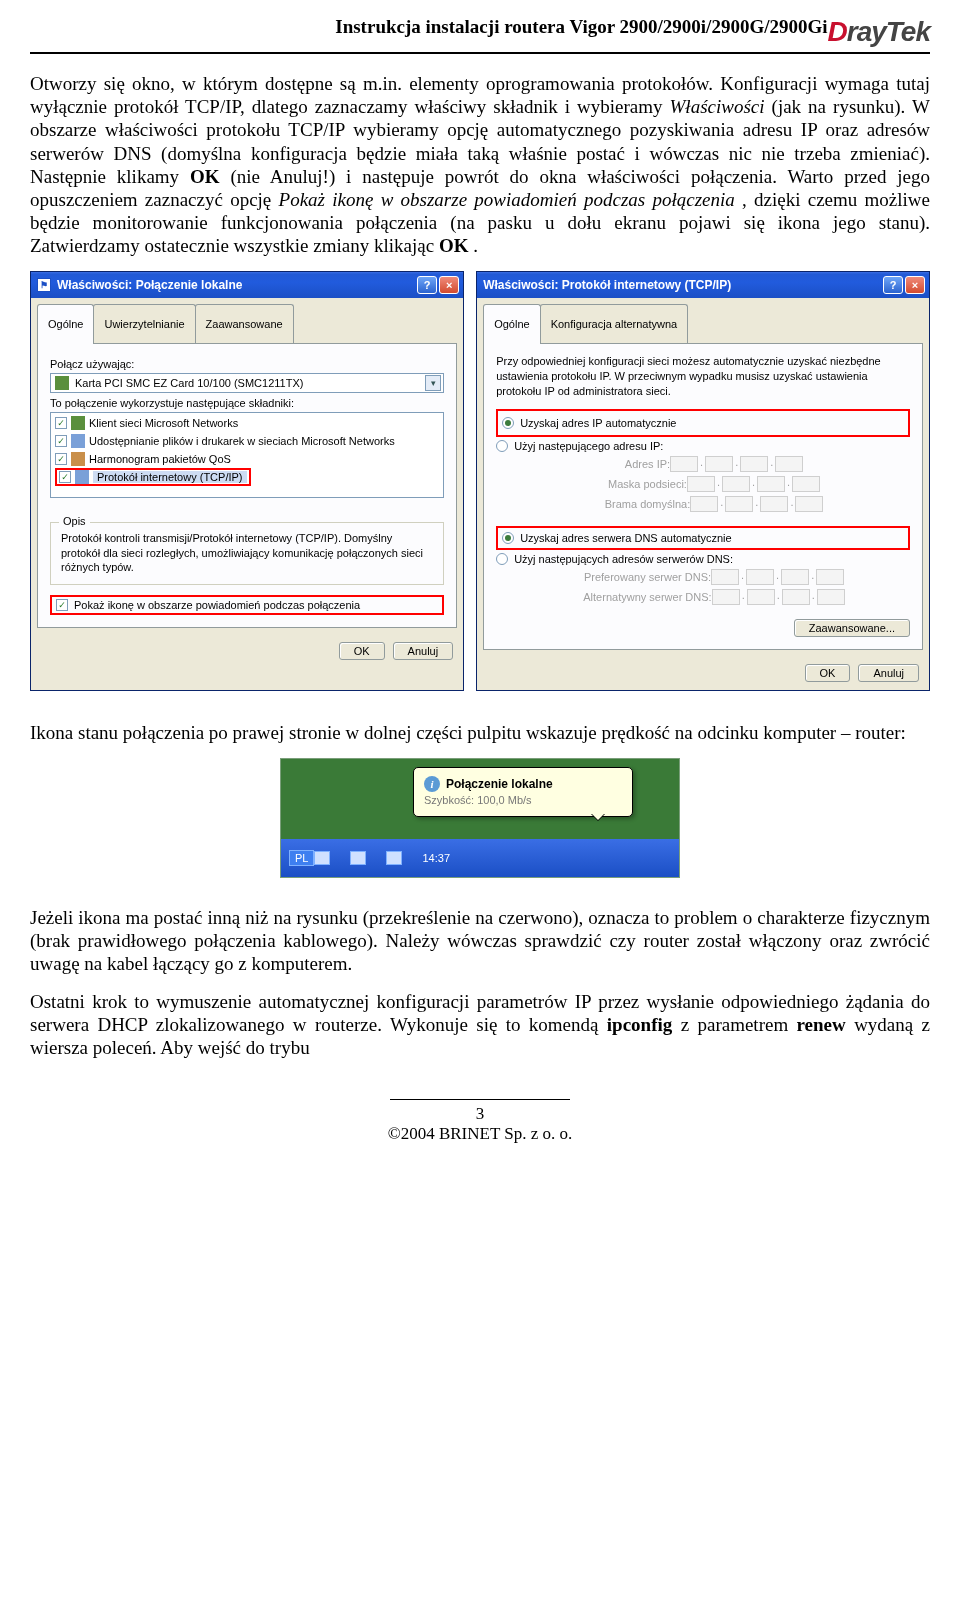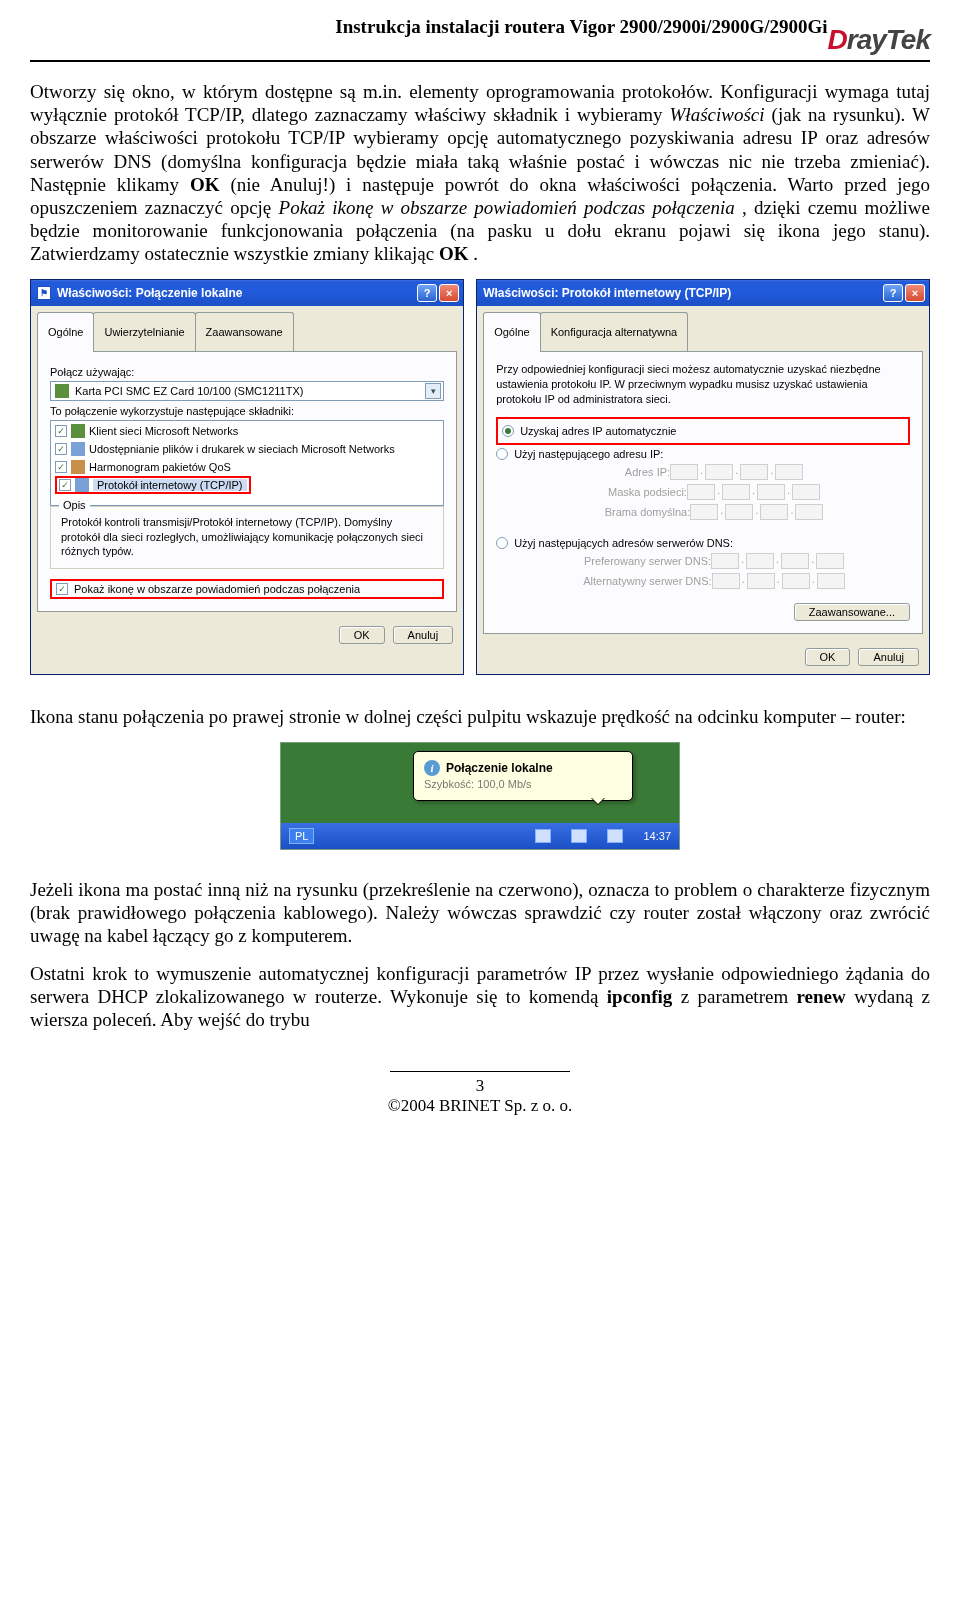--- a/index.html
+++ b/index.html
@@ -25,21 +25,20 @@
     font-weight: bold;
     font-size: 19px;
     font-family: "Times New Roman", serif;
   }
   .logo {
     font-family: Arial, sans-serif;
     font-size: 28px;
     font-weight: 900;
     font-style: italic;
     letter-spacing: -1px;
-    margin-top: 8px;
   }
   .logo .d { color: #c8102e; }
   .logo .rest { color: #444; }
   .body-text {
     font-size: 19px;
     line-height: 1.22;
     text-align: justify;
     margin: 0 0 14px 0;
   }
   .body-text .i { font-style: italic; }
@@ -112,21 +111,21 @@
   }
   .xp-btn.disabled { color:#a0a0a0; }
   .xp-listbox {
     border:1px solid #7f9db9; background:#fff; height:86px; overflow:hidden; padding:1px 2px;
   }
   .xp-listitem { display:flex; align-items:center; gap:4px; height:18px; padding:0 2px;}
   .xp-check { width:12px; height:12px; border:1px solid #7f9db9; background:#fff; display:inline-flex; align-items:center; justify-content:center; font-size:9px; color:#2a7a2a;}
   .xp-smallicon { width:14px; height:14px; background:#6a8; display:inline-block;}
   .row-right { display:flex; justify-content:flex-end; margin-top:6px; }
   .row-btns3 { display:flex; gap:10px; margin-top:10px; }
-  .xp-group { border:1px solid #d0d0bf; padding:8px 19px 10px 10px; margin-top:0; position:relative;}
+  .xp-group { border:1px solid #d0d0bf; padding:8px 19px 10px 10px; margin-top:24px; position:relative;}
   .xp-group > .g-title { position:absolute; top:-8px; left:8px; background:#fcfcfe; padding:0 4px; font-size:11px;}
   .xp-desc { font-size:11px; color:#000; line-height:1.3; }
   .xp-checkline { display:flex; align-items:center; gap:6px; margin-top:10px;}
   .hl-red { border:2px solid #ff0000; display:inline-block; }
   .xp-footer { display:flex; justify-content:flex-end; gap:8px; padding:8px 10px; }
 
   .xp-radio-row { display:flex; align-items:center; gap:6px; margin:3px 0; }
   .xp-radio { width:12px; height:12px; border:1px solid #7f9db9; border-radius:50%; background:#fff; display:inline-flex; align-items:center; justify-content:center;}
   .xp-radio.checked::after { content:""; width:6px; height:6px; background:#3c7c3c; border-radius:50%; }
   .xp-field-row { display:flex; align-items:center; justify-content:center; margin:4px 0 4px 22px; }
@@ -155,26 +154,26 @@
     content:""; position:absolute; bottom:-12px; right:27px;
     border:7px solid transparent; border-top-color:#000;
   }
   .tray-balloon .bt-title { display:flex; align-items:center; gap:6px; font-weight:bold; font-size:12px;}
   .bt-info {
     width:16px; height:16px; border-radius:50%; background:#5b9bd5; color:#fff;
     display:inline-flex; align-items:center; justify-content:center; font-family:Georgia, serif; font-style:italic; font-size:11px;
   }
   .tray-balloon .bt-sub { color:#777; font-size:11px; margin-top:2px;}
   .tray-bar {
-    height:26px; background: linear-gradient(to bottom,#3a6ee5,#1b4fc5);
-    display:flex; align-items:center; justify-content:space-between; padding:0 8px;
+    height:38px; background: linear-gradient(to bottom,#3a6ee5,#1b4fc5);
+    display:flex; align-items:center; justify-content:flex-start; padding:0 8px;
     color:#fff; font-size:11px;
   }
   .tray-bar .lang { background:#3e7ff0; border:1px solid #7fb1ff; padding:1px 5px; }
-  .tray-bar .right { display:flex; align-items:center; gap:20px;padding-left:32px; }
+  .tray-bar .right { display:flex; align-items:center; gap:20px; }
   .tray-bar .tic { width:16px; height:14px; background:#cfe0ff; display:inline-block; border:1px solid #7fb1ff;}
 
   .footer {
     text-align:center; font-size:17px; margin-top:40px;
   }
   .footer .line { width:180px; border-top:1px solid #000; margin:0 auto 4px auto; }
 </style>
 </head>
 <body>
 
@@ -324,20 +323,26 @@
               <span class="dot">.</span>
               <span class="seg"></span>
               <span class="dot">.</span>
               <span class="seg"></span>
               <span class="dot">.</span>
               <span class="seg"></span>
             </span>
           </div>
 
         <div style="height:10px"></div>
+        <div class="hl-red" style="display:block; padding:1px 4px;">
+          <div class="xp-radio-row">
+            <span class="xp-radio checked"></span>
+            <span>Uzyskaj adres serwera DNS automatycznie</span>
+          </div>
+        </div>
         <div class="xp-radio-row">
           <span class="xp-radio"></span>
           <span>Użyj następujących adresów serwerów DNS:</span>
         </div>
         <div class="xp-field-row">
             <span class="xp-field-label">Preferowany serwer DNS:</span>
           <span class="xp-ip">
               <span class="seg"></span>
               <span class="dot">.</span>
               <span class="seg"></span>

